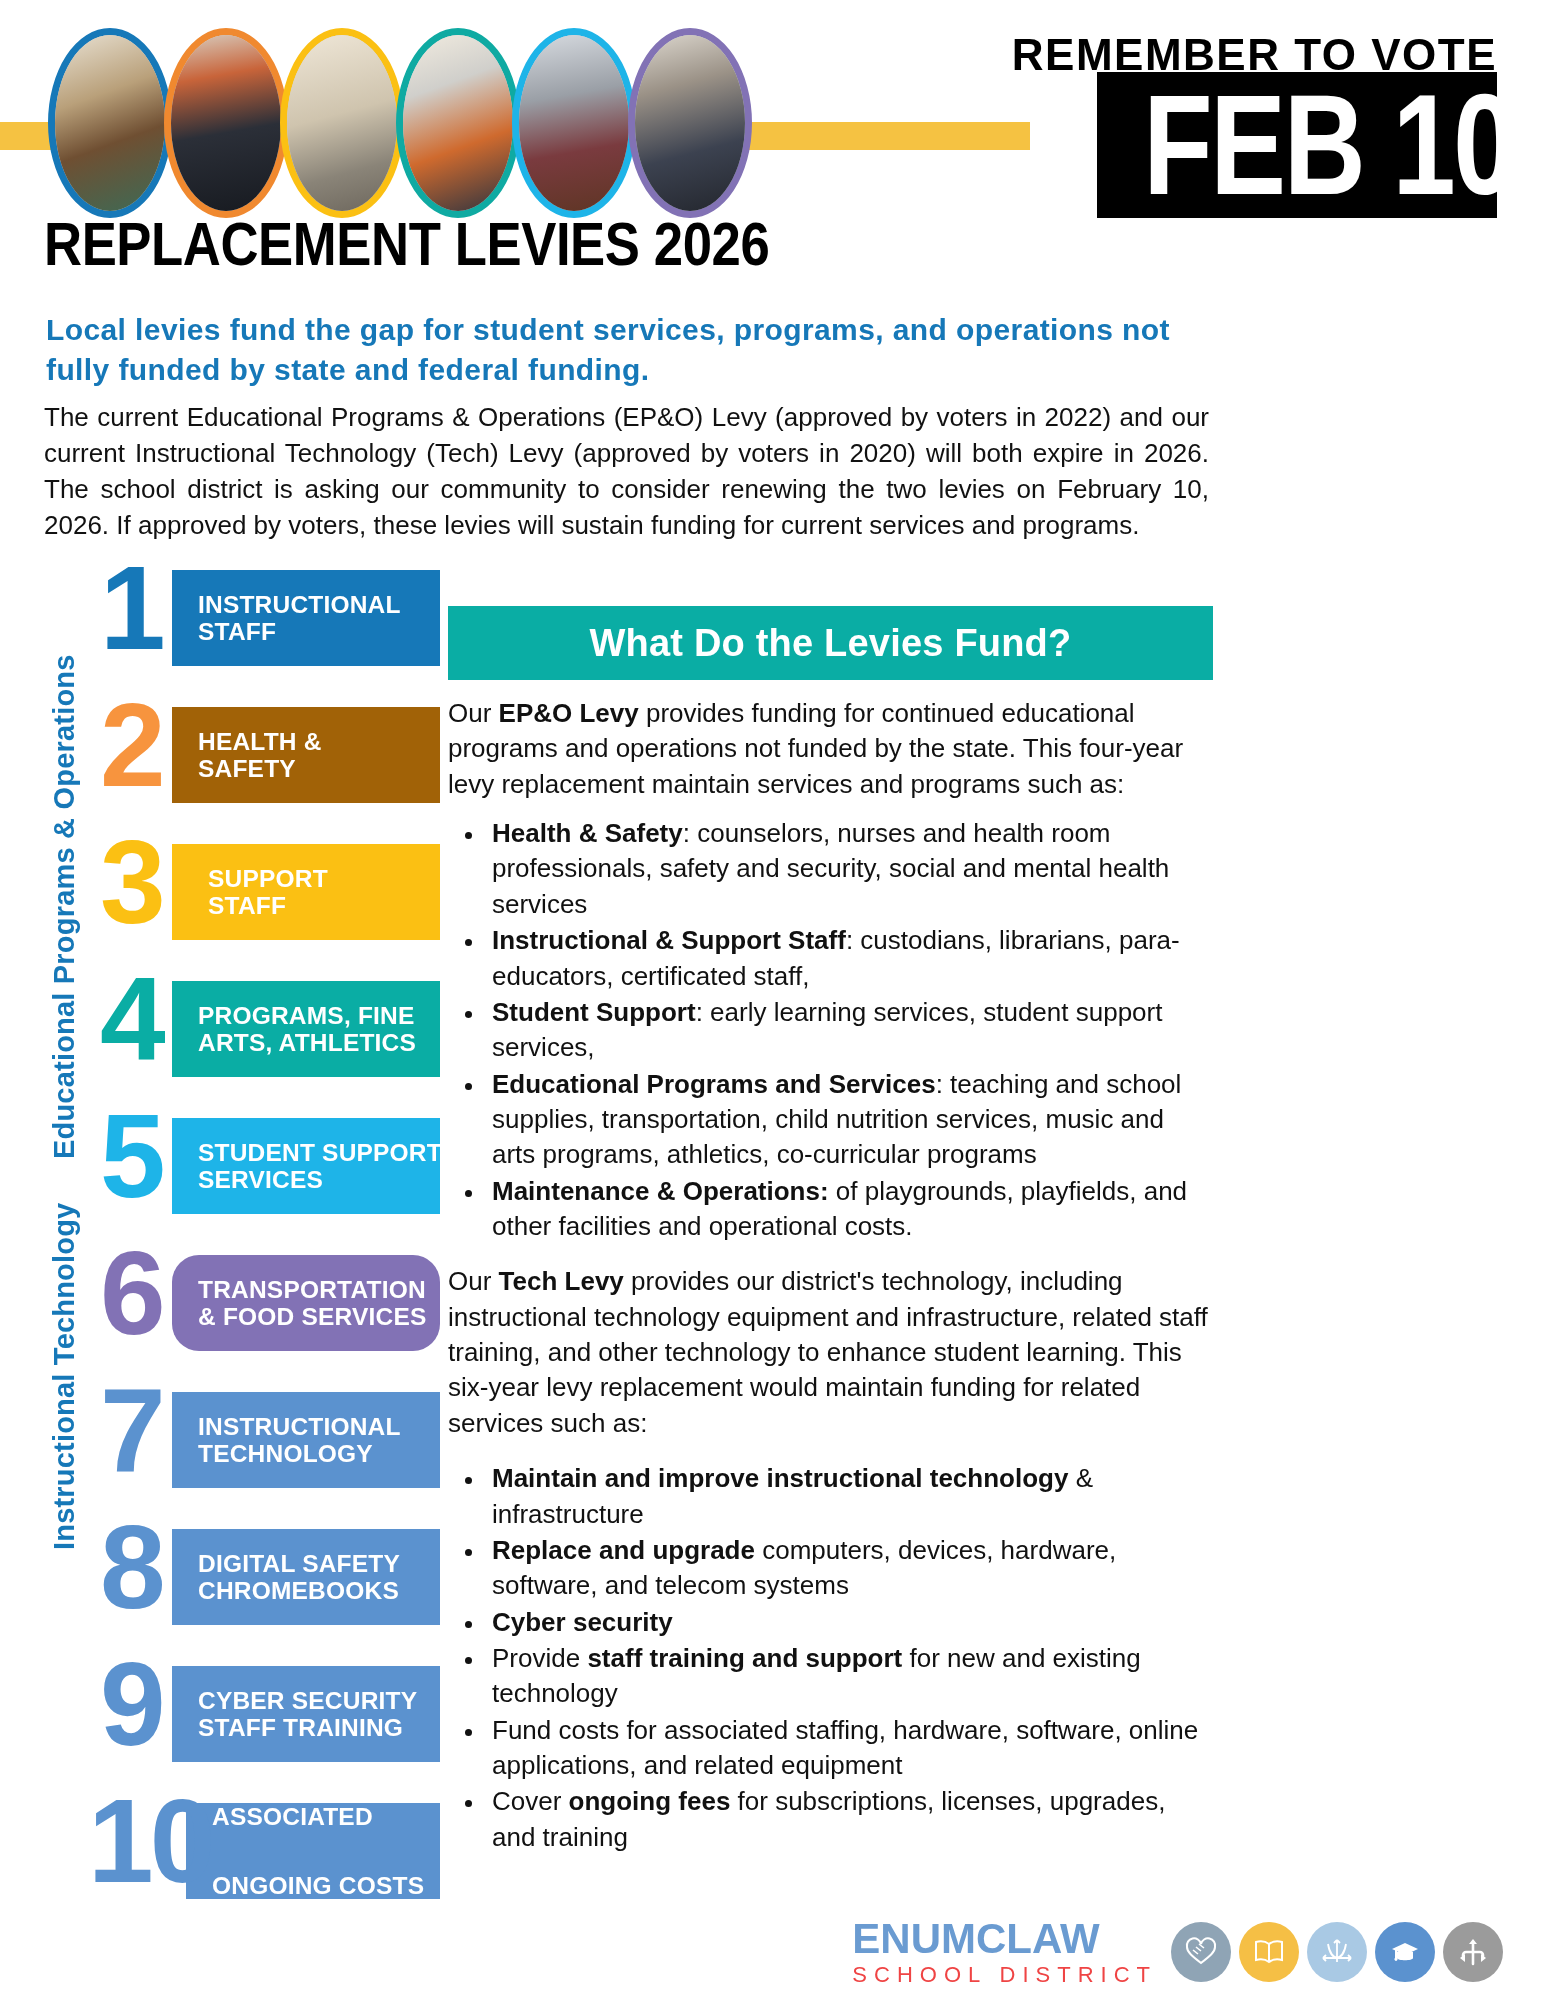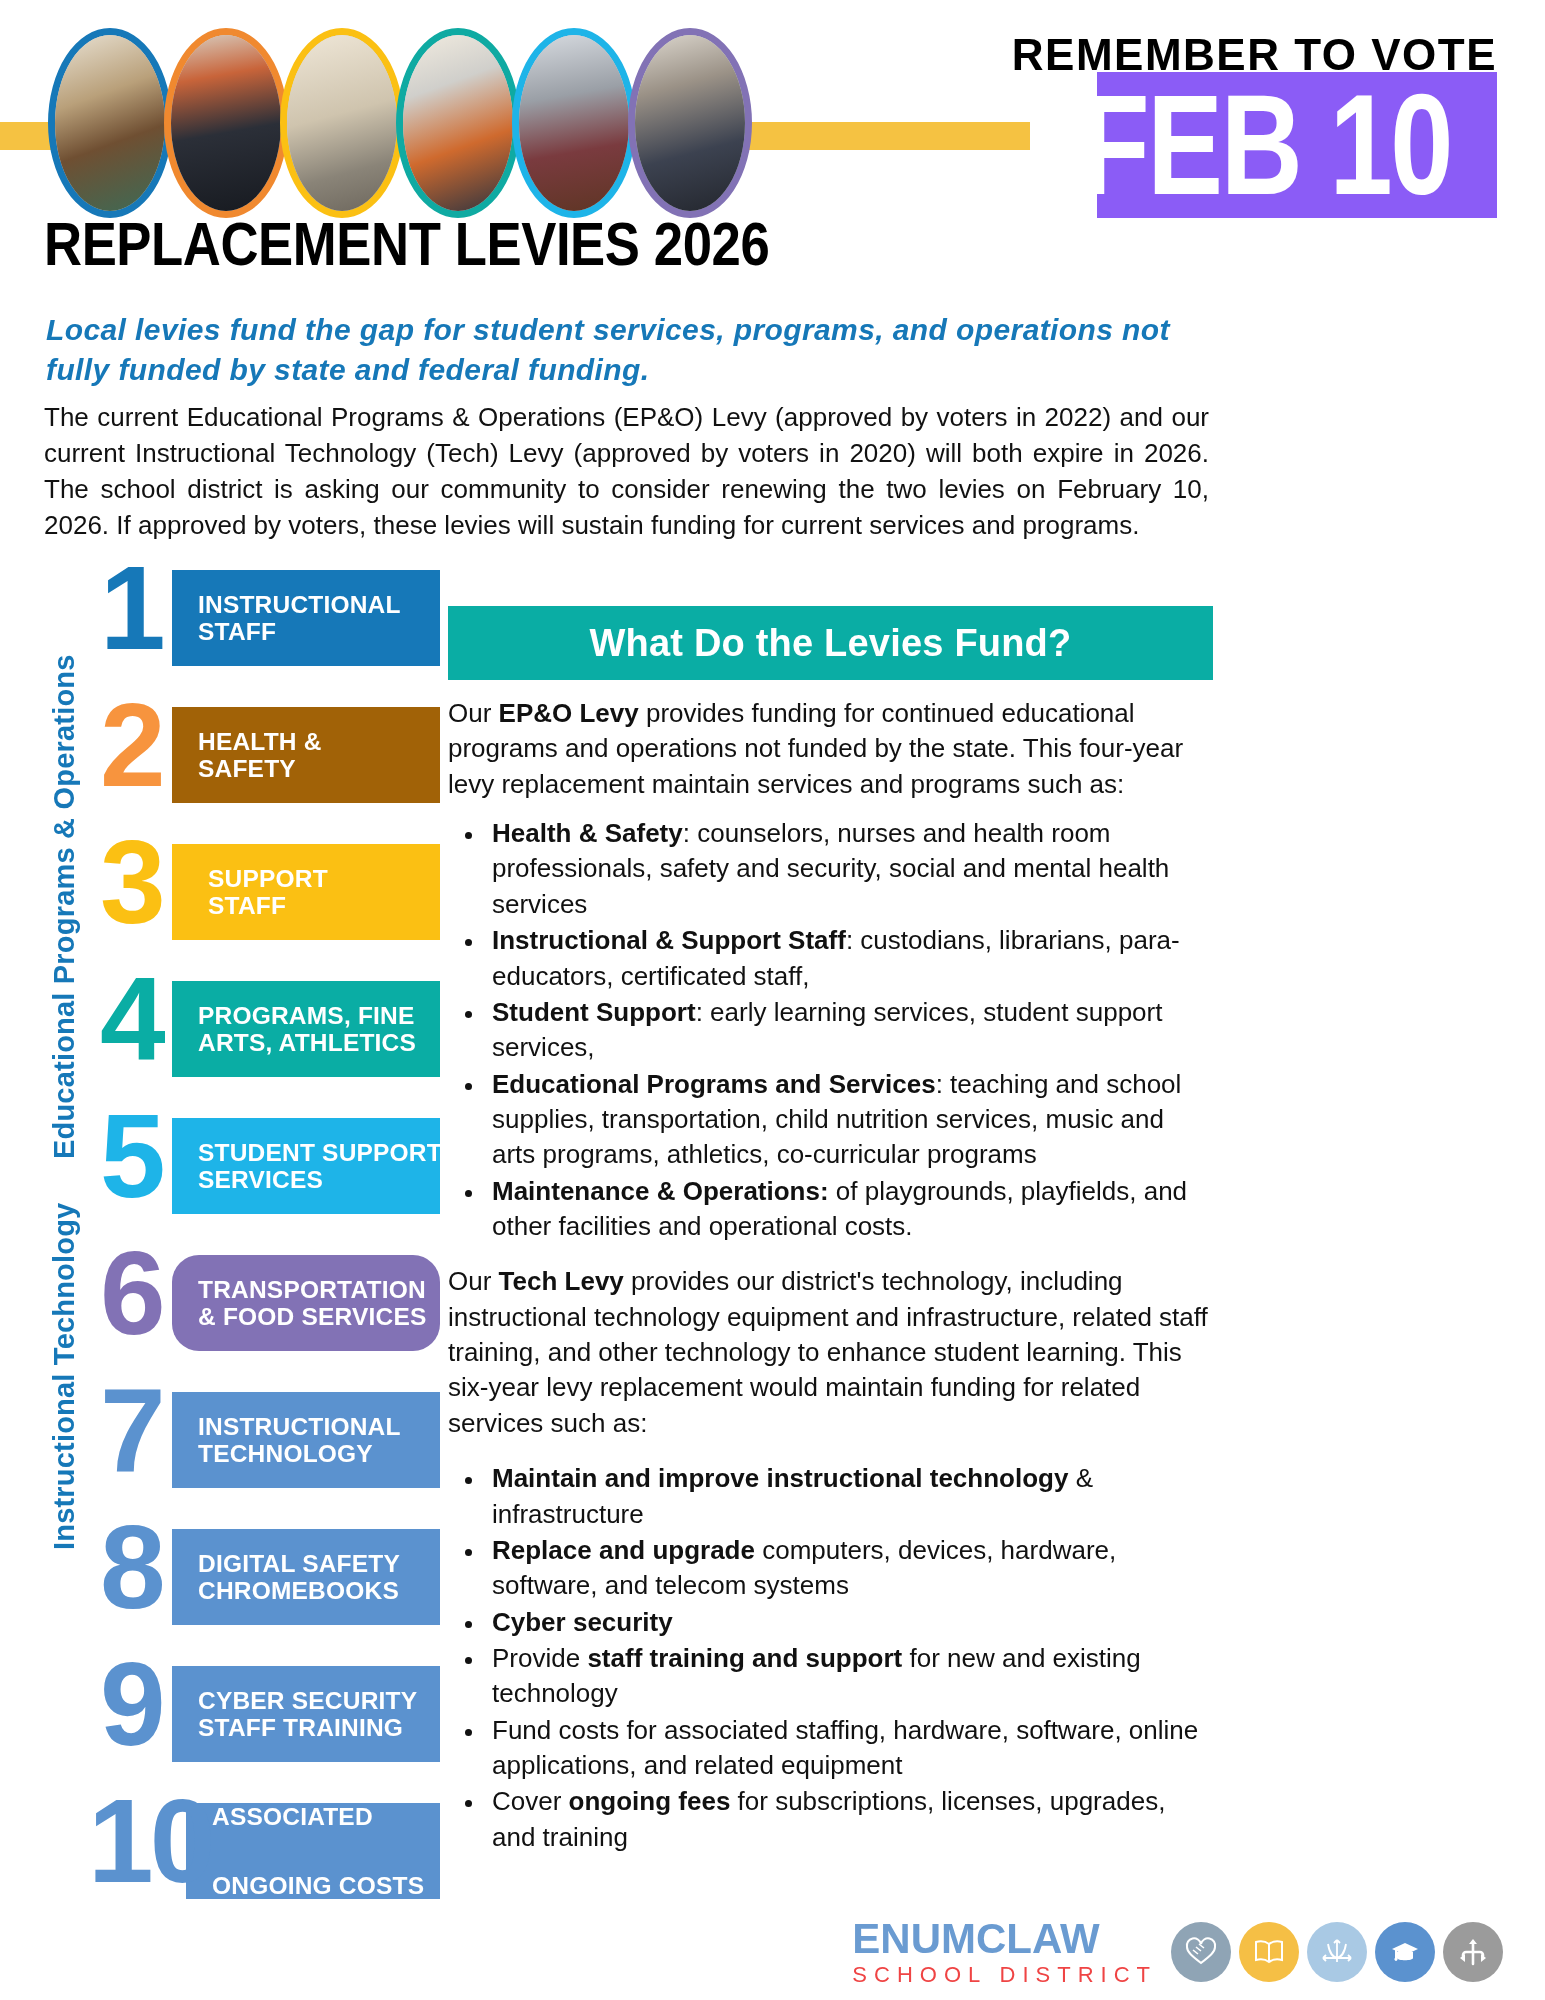--- a/index.html
+++ b/index.html
@@ -54,22 +54,22 @@
   .remember-vote {
     position:absolute; right:48px; top:30px;
     font-size:44px; font-weight:bold;
     letter-spacing:1.5px;
     color:#000;
     font-family:"Liberation Sans", sans-serif;
   }
   .feb-box {
     position:absolute; right:48px; top:72px;
     width:400px; height:146px;
-    background:#8b5cf6;
-    display:flex; align-items:center; justify-content:flex-end;
+    background:#000000;
+    display:flex; align-items:center; justify-content:flex-start;
   }
   .feb-box .feb-text {
     color:#fff;
     font-size:142px;
     line-height:0.82;
     font-weight:bold;
     font-family:"Liberation Sans Narrow","Liberation Sans", sans-serif;
     transform:scaleX(0.80);
     letter-spacing:-3px;
     white-space:nowrap;
@@ -87,21 +87,20 @@
   }
 
   
   .subhead {
     position:absolute; left:46px; top:310px;
     width:1190px;
     font-size:30px; font-weight:bold;
     color:#1678b8;
     line-height:1.33;
     letter-spacing:0.4px;
-    font-style:italic;
   }
   .intro-para {
     position:absolute; left:44px; top:400px;
     width:1165px;
     font-size:26px;
     line-height:1.38;
     color:#111;
     text-align:justify;
   }
 

